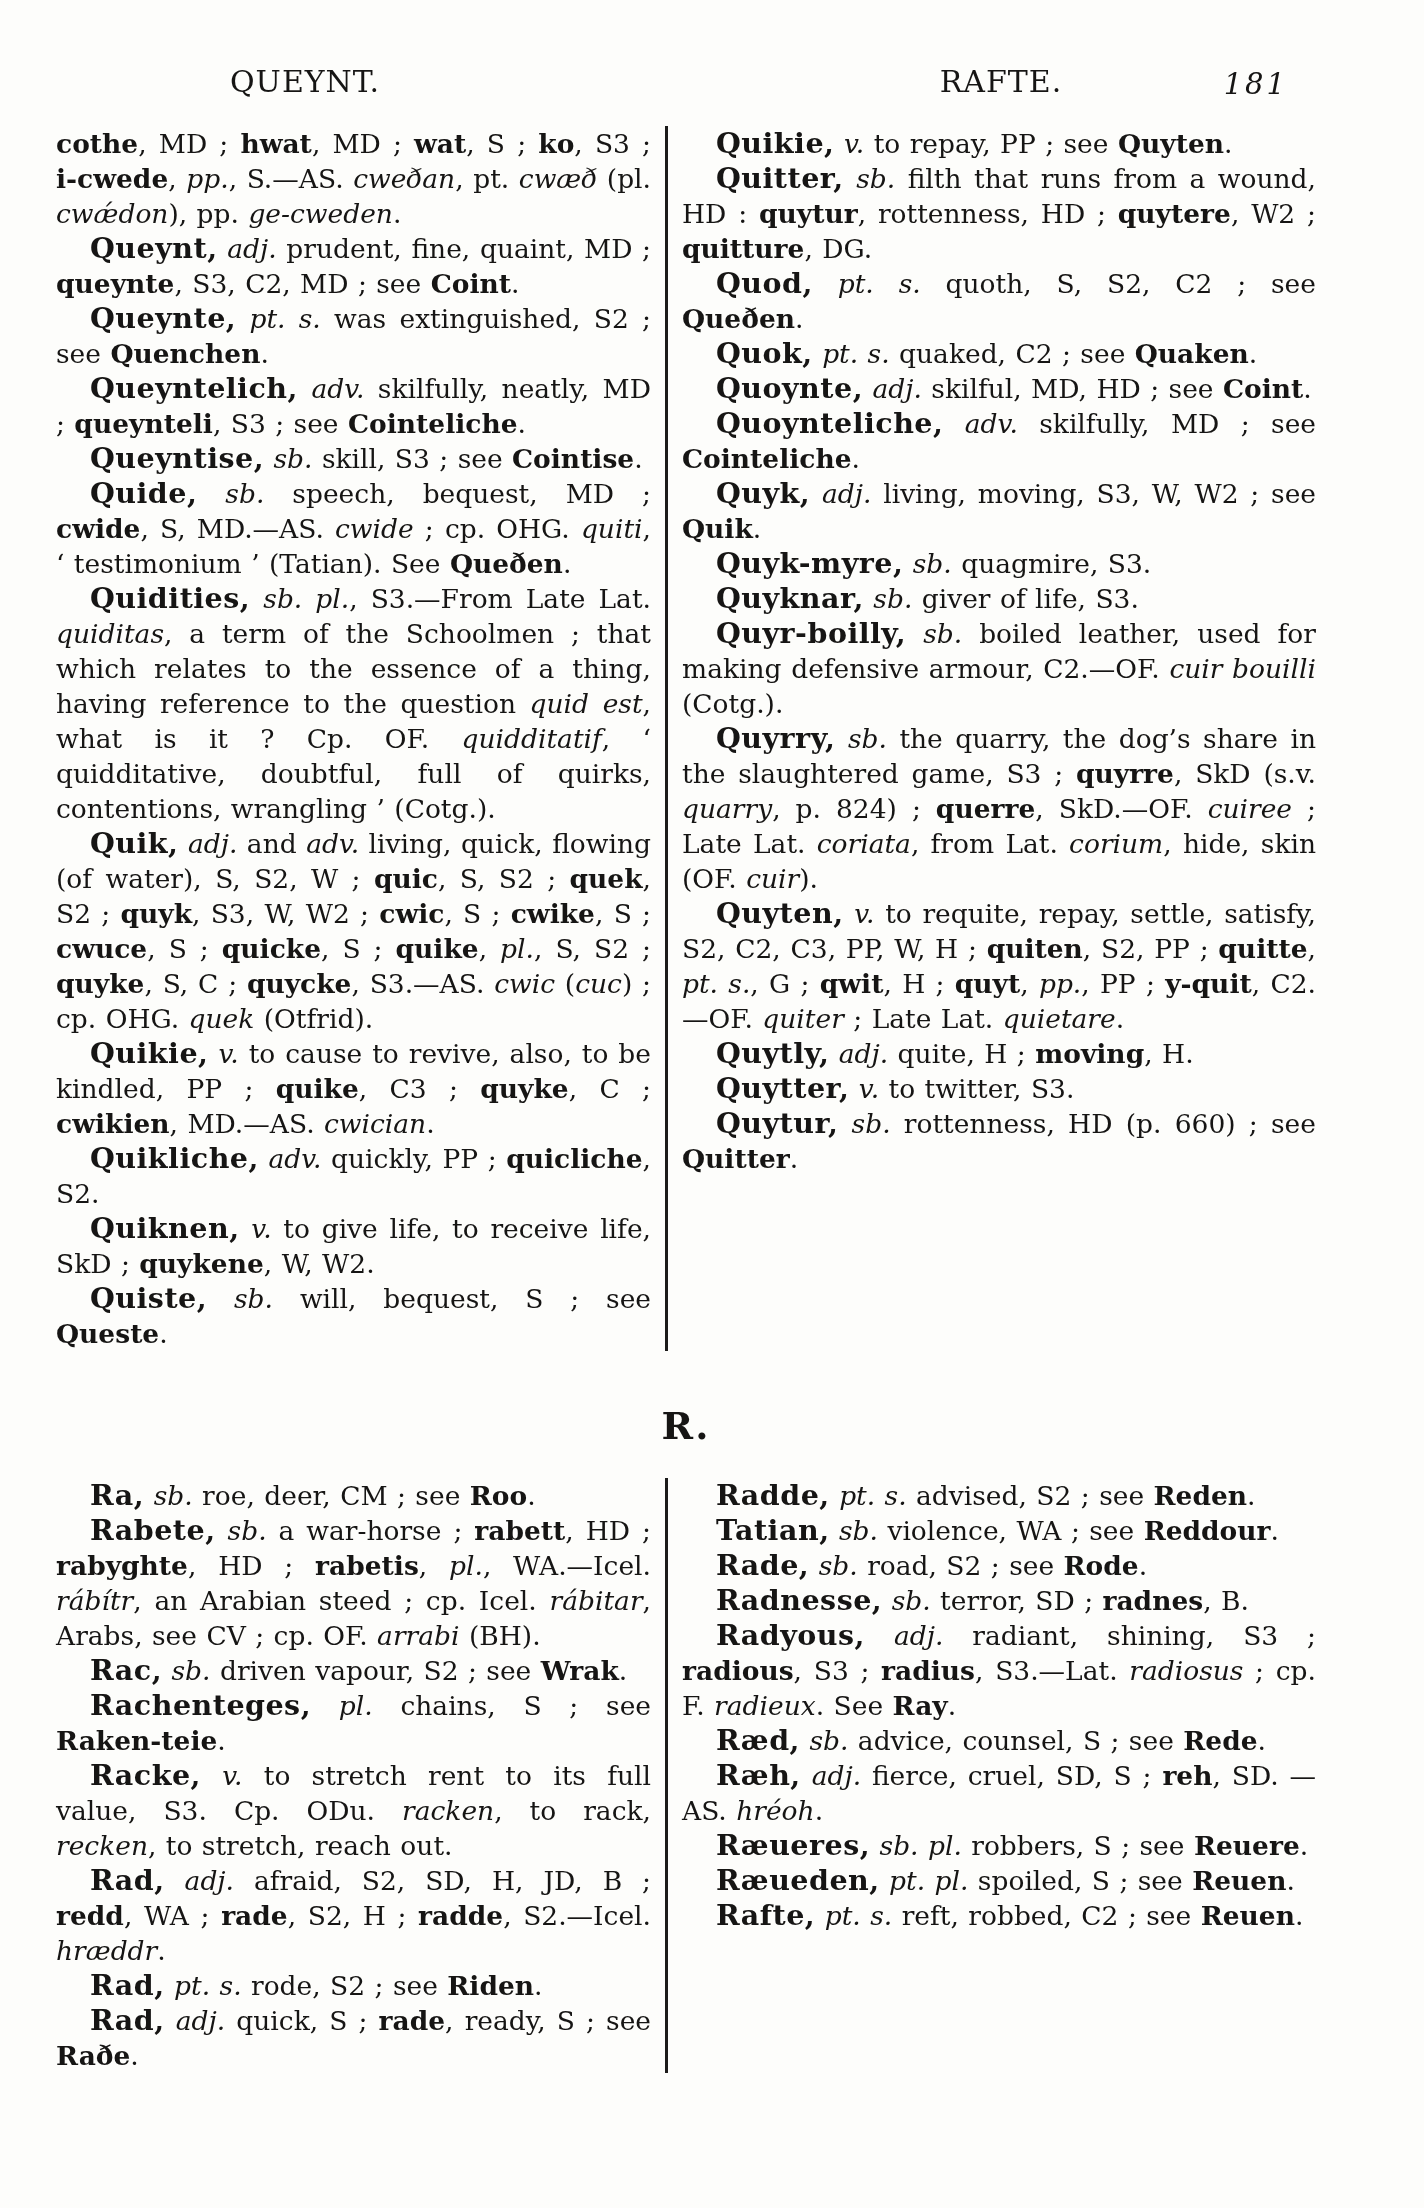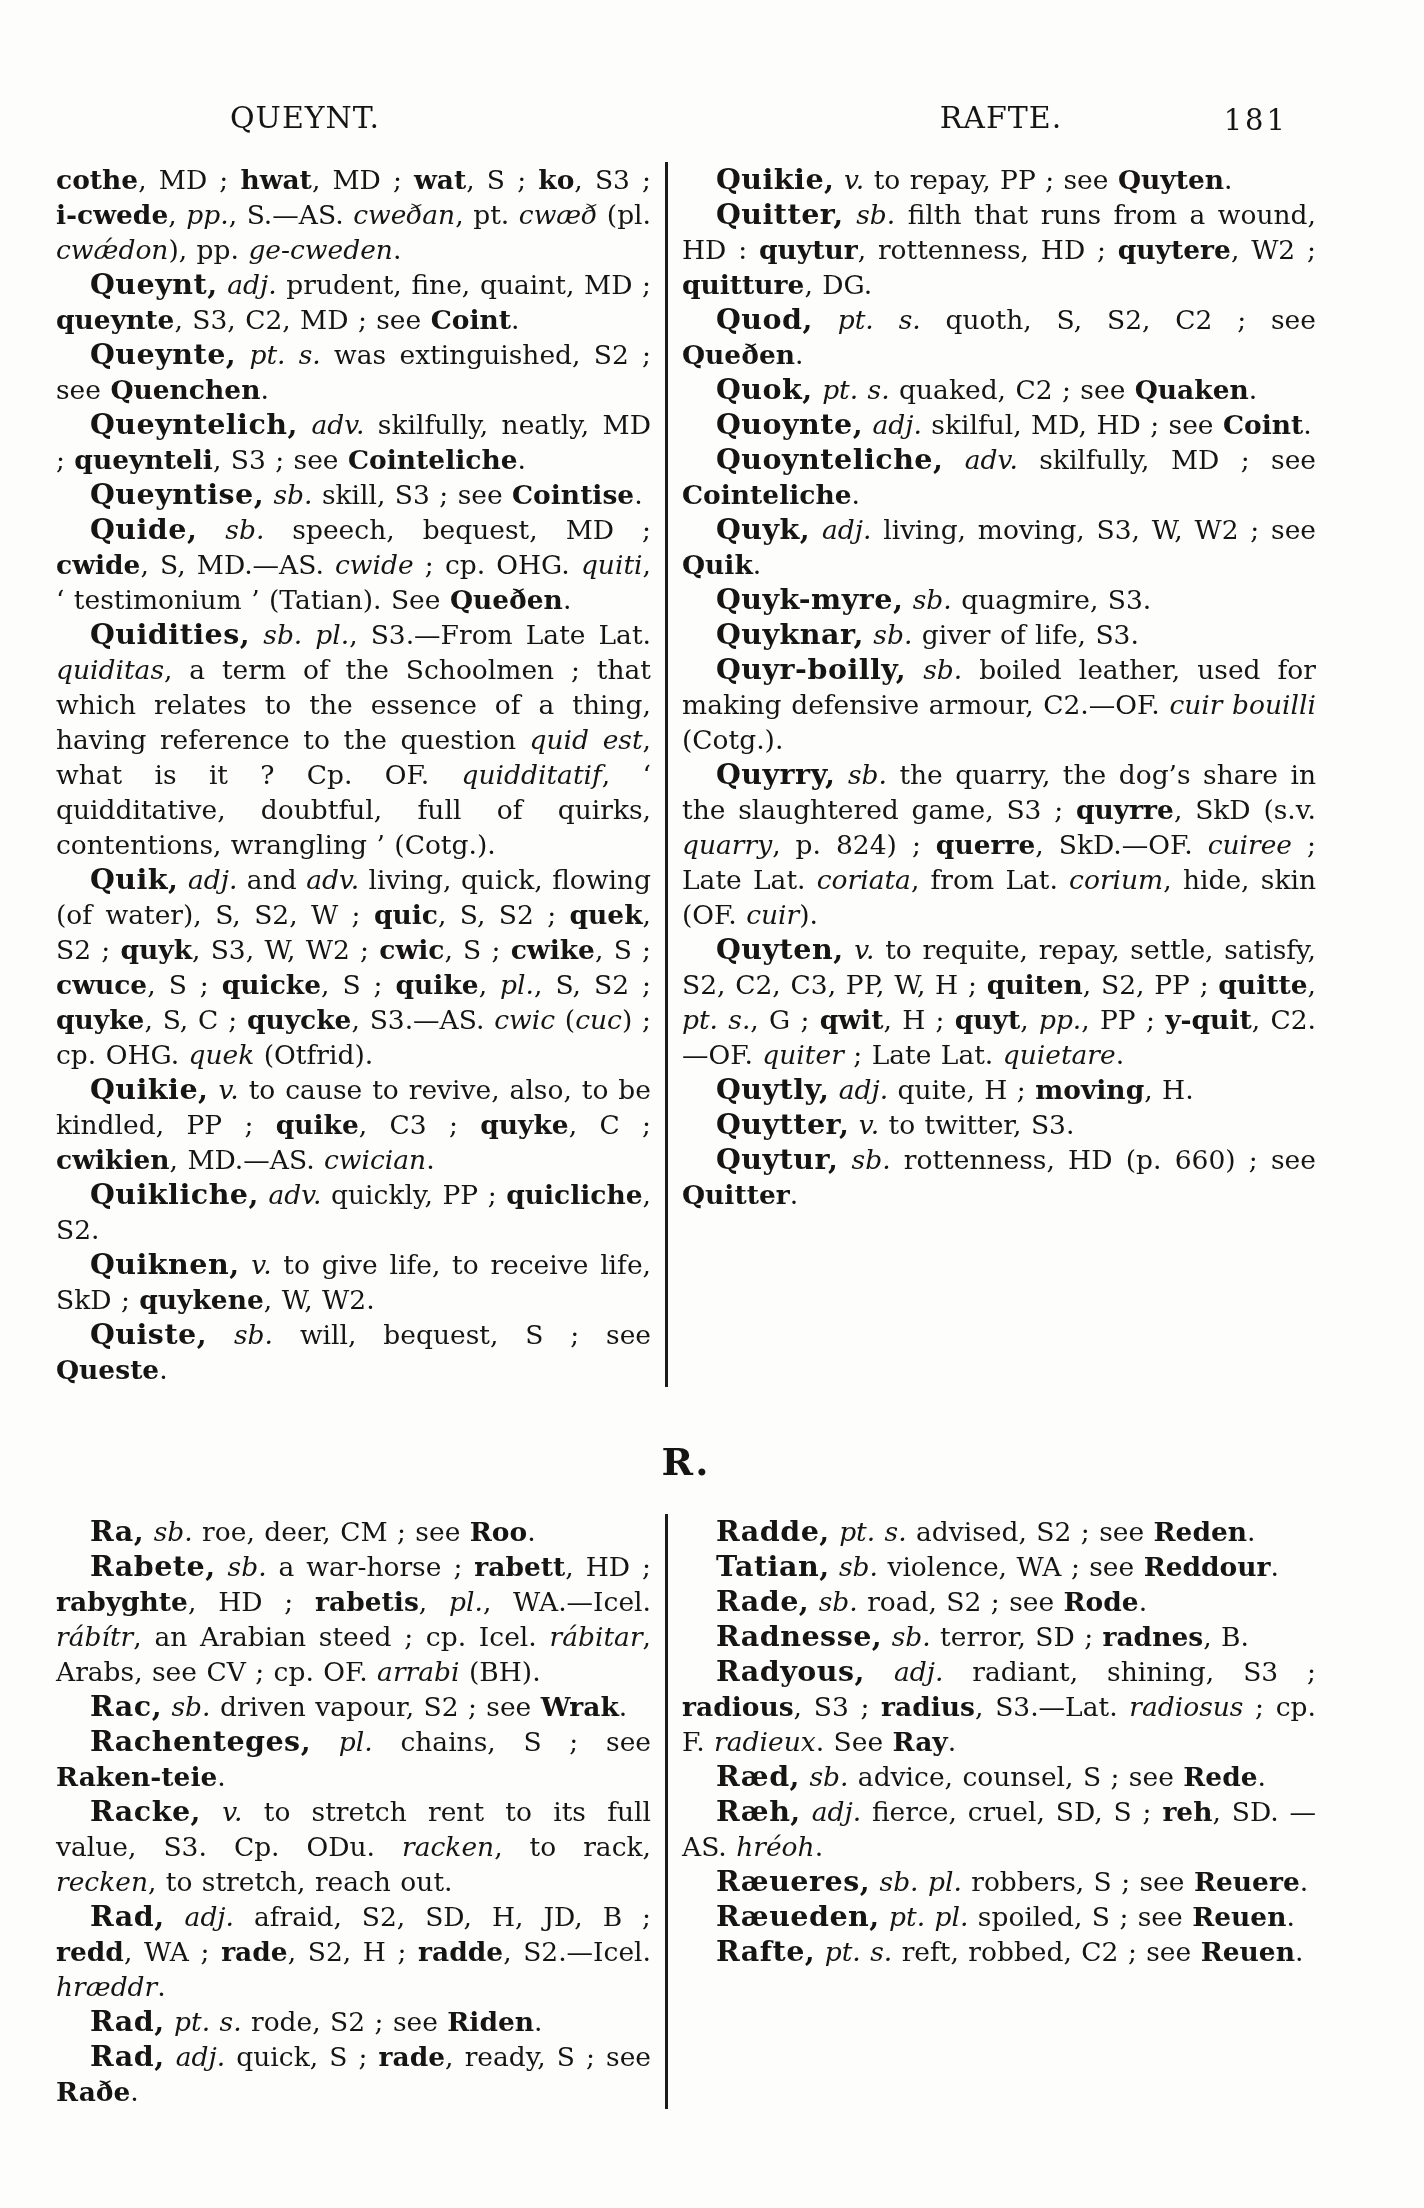--- a/index.html
+++ b/index.html
@@ -8,27 +8,26 @@
     background:#fdfdfb;
     color:#161514;
     font-family:"DejaVu Serif","Liberation Serif",serif;
     -webkit-font-smoothing:antialiased;
   }
   .page{
     position:relative;
     box-sizing:border-box;
     width:1424px;height:1627px;
     padding:64px 108px 0 56px;
-    margin-top:36px;
   }
   
   .header{display:flex;font-size:30px;line-height:36px;margin-bottom:26px;letter-spacing:1px;}
   .h-half{width:50%;text-align:center;position:relative;}
   .h-left-inner{position:relative;left:-66px;}
-  .pagenum{position:absolute;right:28px;top:2px;letter-spacing:3px;font-size:29px;}
+  .pagenum{position:absolute;right:28px;top:2px;letter-spacing:3px;font-size:29px;font-style:italic;}
   
   .cols{display:flex;align-items:stretch;}
   .col{box-sizing:border-box;}
   .col-l{width:612px;padding-right:14px;border-right:3px solid #1c1b1a;}
   .col-r{flex:1;padding-left:14px;}
   .entry{
     margin:0;
     font-size:26.5px;
     line-height:35px;
     text-align:justify;

